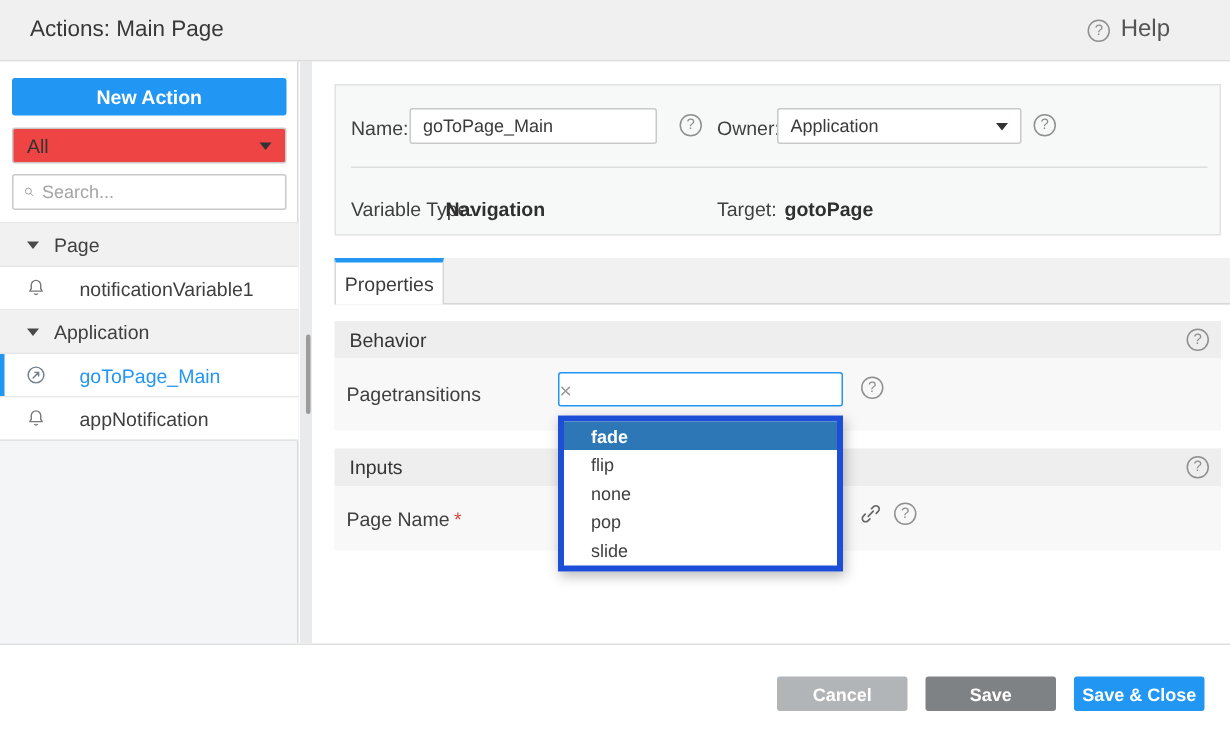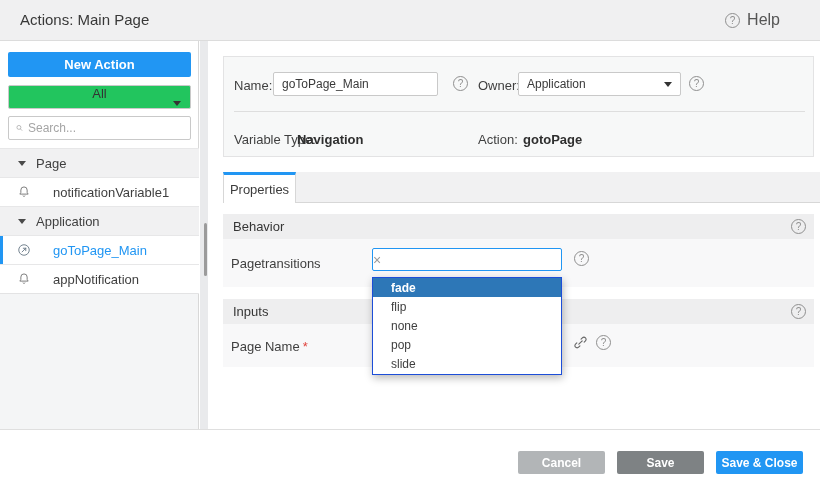--- a/index.html
+++ b/index.html
@@ -22,23 +22,23 @@
            justify-content:center; flex:0 0 auto; background:transparent; }
   .qicon::before { content:"?"; }
   
   .sidebar { position:absolute; left:0; top:41px; width:199px; height:388px;
              background:#fff; border-right:1px solid #d8d8d8; }
   .btn-new { position:absolute; left:8px; top:11px; width:183px; height:25px;
              background:#2196f3; border-radius:2px; color:#fff; font-size:13px;
              font-weight:bold; display:flex; align-items:center; justify-content:center;
              cursor:pointer; }
   .filter { position:absolute; left:8px; top:44px; width:183px; height:24px;
-            border:1px solid #c9c9c9; border-radius:2px; background:#22c55e;
+            border:1px solid #c9c9c9; border-radius:2px; background:#ef4444;
             display:flex; align-items:center; padding:0 9px; font-size:13px; color:#333;
-            cursor:pointer;flex-direction:column; }
+            cursor:pointer; }
   .filter .caret { margin-left:auto; }
   .caret { width:0; height:0; border-left:4px solid transparent;
            border-right:4px solid transparent; border-top:5px solid #333; }
   .search-box { position:absolute; left:8px; top:75px; width:183px; height:24px;
                 border:1px solid #c9c9c9; border-radius:2px; background:#fff;
                 display:flex; align-items:center; padding:0 7px; gap:5px; }
   .search-box input { border:none; outline:none; flex:1; font-size:12px;
                       font-family:"Liberation Sans", sans-serif; color:#444; background:transparent; }
   input::placeholder { color:#a5a5a5; }
   .tree { position:absolute; left:0; top:107px; width:199px; border-top:1px solid #e7e7e8; }
@@ -95,21 +95,21 @@
   .pt-wrap { position:absolute; left:164px; top:207px; width:190px; height:23px;
              border:1px solid #2196f3; border-radius:2px; background:#fff;
              display:flex; align-items:center; }
   .pt-wrap input { flex:1; border:none; outline:none; font-size:12px; padding:0 8px;
                    font-family:"Liberation Sans", sans-serif; background:transparent; color:#444; }
   .clear-x { width:16px; color:#9a9a9a; font-size:14px; line-height:1; cursor:pointer; }
   .clear-x::before { content:"\00d7"; }
   .q-float { position:absolute; cursor:pointer; }
   
   .dropdown { position:absolute; left:164px; top:236px; width:190px; background:#fff;
-              border:1px solid #1d4ed8; box-shadow:1px 3px 8px rgba(0,0,0,0.28); z-index:20; }
+              border:4px solid #1d4ed8; box-shadow:1px 3px 8px rgba(0,0,0,0.28); z-index:20; }
   .dd-item { height:19.2px; display:flex; align-items:center; padding-left:18px;
              font-size:12px; color:#3f3f3f; cursor:pointer; }
   .dd-item.selected { background:#2d77b7; color:#fff; font-weight:bold; }
   .link-icon { position:absolute; left:365px; top:294px; width:15px; height:15px; cursor:pointer; }
   
   .footer { position:absolute; left:0; top:429px; width:820px; height:59px;
             background:#fff; border-top:1px solid #dfdfdf; }
   .fbtn { position:absolute; top:21px; width:87px; height:23px; border-radius:2px;
           color:#fff; font-size:12px; font-weight:bold; display:flex; align-items:center;
           justify-content:center; cursor:pointer; border:none; }
@@ -206,21 +206,21 @@
       <div class="selectbox" style="left:294px; top:15px; width:163px;">
         <span>Application</span>
         <span class="caret"></span>
       </div>
       <span class="qicon q-float" style="left:465px; top:19px;"></span>
 
       <div class="p1-div"></div>
 
       <div class="flabel" style="left:10px; top:75px;">Variable Type:</div>
       <div class="flabel val" style="left:73px; top:75px;">Navigation</div>
-      <div class="flabel" style="left:254px; top:75px;">Action:</div>
+      <div class="flabel" style="left:254px; top:75px;">Target:</div>
       <div class="flabel val" style="left:299px; top:75px;">gotoPage</div>
     </div>
 
     <div class="tabstrip">
       <div class="tab-active">Properties</div>
     </div>
 
     <div class="sechead" id="behavior-head">
       <span>Behavior</span>
       <span class="qicon"></span>

